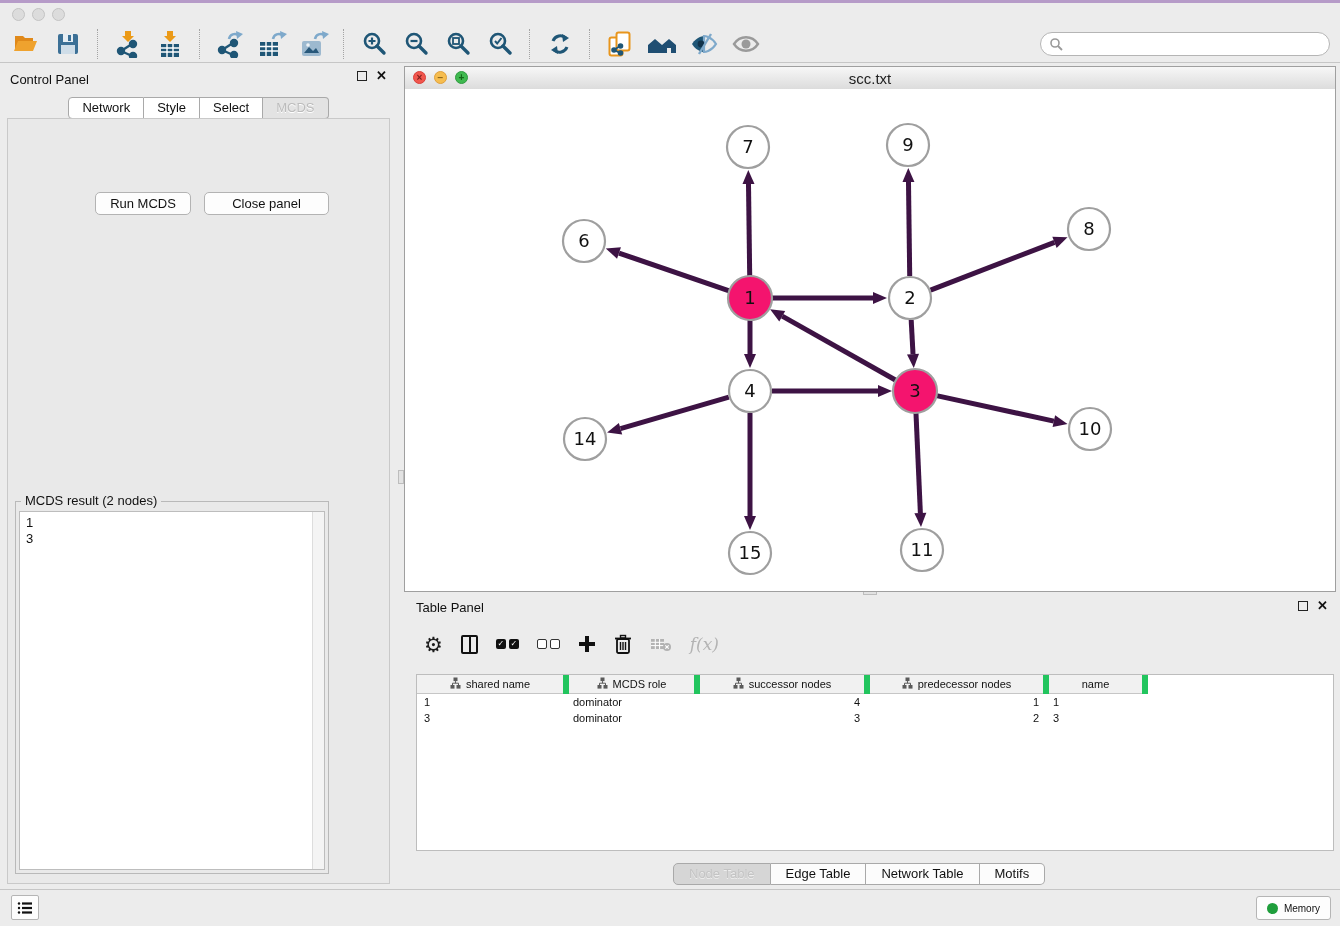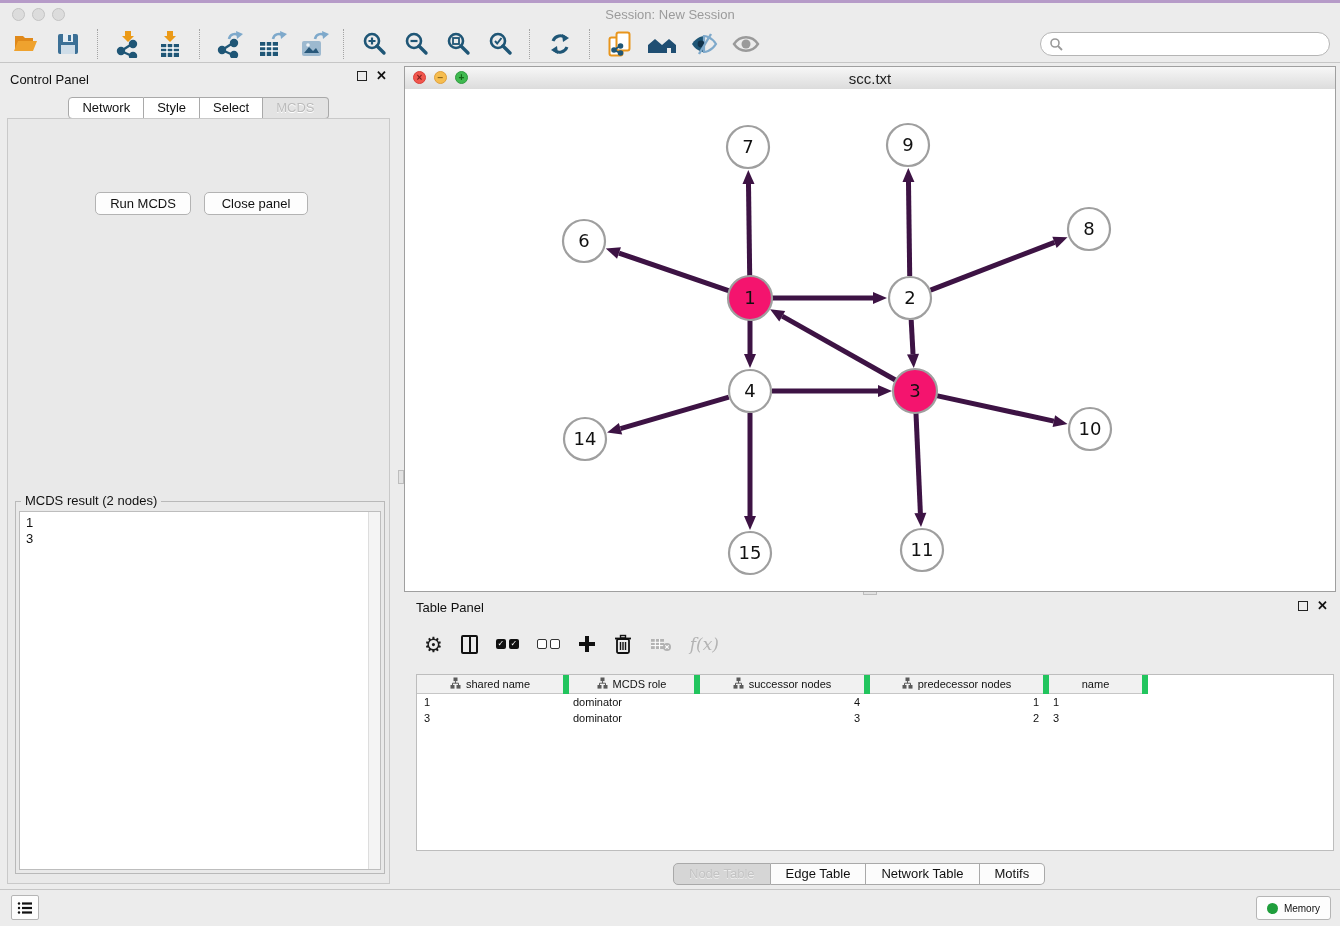--- a/index.html
+++ b/index.html
@@ -46,22 +46,22 @@
          display:flex;align-items:center;padding:0 22px 0 13px;font-size:13px;color:#111;}
   .combo-arrows{position:absolute;right:8px;top:4px;width:9px;height:14px;}
   .combo-arrows::before{content:"";position:absolute;top:0;left:1px;border-left:4px solid transparent;
          border-right:4px solid transparent;border-bottom:5px solid #555;}
   .combo-arrows::after{content:"";position:absolute;bottom:0;left:1px;border-left:4px solid transparent;
          border-right:4px solid transparent;border-top:5px solid #555;}
   .btn{position:absolute;height:23px;background:#fdfdfd;border:1px solid #b3b3b3;
        border-radius:5px;font-size:13px;color:#111;display:flex;align-items:center;
        justify-content:center;box-sizing:border-box;}
   .btn-run{top:73px;left:87px;width:96px;}
-  .btn-close{top:73px;left:196px;width:104px;}
-  .fieldset{position:absolute;left:7px;top:382px;width:370px;height:373px;
+  .btn-close{top:73px;left:196px;width:125px;}
+  .fieldset{position:absolute;left:7px;top:382px;width:314px;height:373px;
             border:1px solid #b9b9b9;box-sizing:border-box;}
   .fieldset-legend{position:absolute;top:-9px;left:5px;background:#e9e9e9;padding:0 4px;
                    font-size:13px;color:#111;}
   .result-area{position:absolute;top:9px;left:3px;right:3px;bottom:3px;background:#fff;
                border:1px solid #bdbdbd;font-size:13px;color:#111;overflow:hidden;}
   .result-lines{padding:3px 6px;line-height:16px;}
   .result-scroll{position:absolute;top:0;right:0;bottom:0;width:11px;background:#f4f4f4;
                  border-left:1px solid #ddd;}
   
   .vgrip{position:absolute;left:398px;top:470px;width:6px;height:14px;background:#e2e2e2;
@@ -125,21 +125,20 @@
 </head>
 <body>
 
 <div id="app">
   <div class="topstrip"></div>
 
   <div class="titlebar">
     <span class="tl-dot" style="left:12px"></span>
     <span class="tl-dot" style="left:32px"></span>
     <span class="tl-dot" style="left:52px"></span>
-    <div class="title-text">Session: New Session</div>
   </div>
 
   <div class="toolbar">
     <div class="tbtn">
       <svg width="26" height="24" viewBox="0 0 26 24">
           <path d="M2 4h8l2 2h8v3H6L2 18z" fill="#e0891a"></path>
           <path d="M1 19 5 9h19l-4 10z" fill="#efa22e"></path>
         </svg>
     </div>
     <div class="tbtn">

